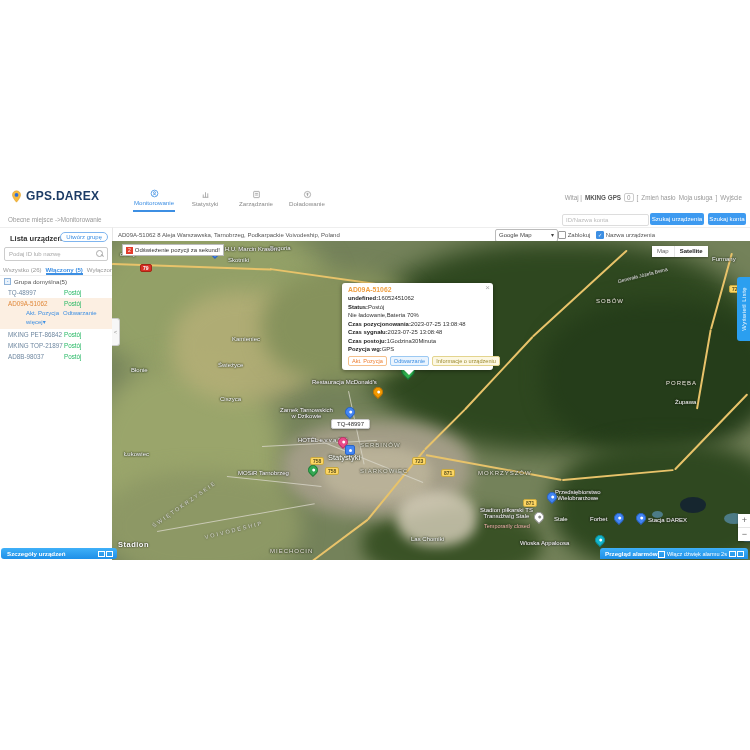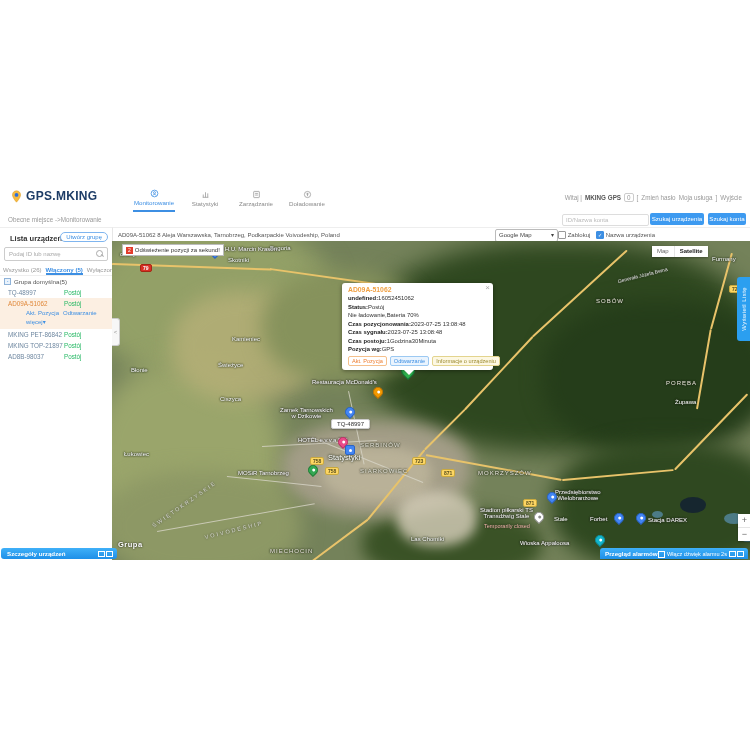--- a/index.html
+++ b/index.html
@@ -124,21 +124,21 @@
 <body>
 
 <div id="app">
 
   <div id="header">
     <div id="logo">
       <svg width="13" height="13" viewBox="0 0 16 16">
         <path d="M8 1c3 0 5 2.2 5 5 0 3.4-5 9-5 9S3 9.4 3 6c0-2.8 2-5 5-5z" fill="#f5b942" stroke="#d99a1e" stroke-width="0.6"></path>
         <circle cx="8" cy="6" r="2.3" fill="#2a6fdb"></circle>
       </svg>
-      <span class="logo-text">GPS.MKING</span>
+      <span class="logo-text">GPS.DAREX</span>
     </div>
     <div id="nav-tabs">
       <div class="nav-tab active">
         <svg viewBox="0 0 16 16">
             <circle cx="8" cy="8" r="6"></circle>
             <circle cx="8" cy="6.5" r="1.8"></circle>
             <path d="M5 11.5c.6-2.4 5.4-2.4 6 0"></path>
           </svg>
         <span class="tlabel">Monitorowanie</span>
       </div>
@@ -301,21 +301,21 @@
 
     <div id="side-tab">
       <span>Wyświetl Listę</span>
     </div>
 
     <div id="zoomctl">
       <div class="zin">+</div>
       <div class="zout">−</div>
     </div>
 
-    <div id="g-attr">Grupa</div>
+    <div id="g-attr">Stadion</div>
 
     <div id="tq-tip" style="left:219px;top:178px;">TQ-48997</div>
 
     <div id="popup">
       <div class="ptitle">AD09A-51062</div>
       <div class="pclose">×</div>
       <div id="plines">
           <div class="pline"><b>undefined:</b>16052451062</div>
           <div class="pline"><b>Status:</b>Postój</div>
           <div class="pline"><b></b>Nie ładowanie,Bateria 70%</div>

